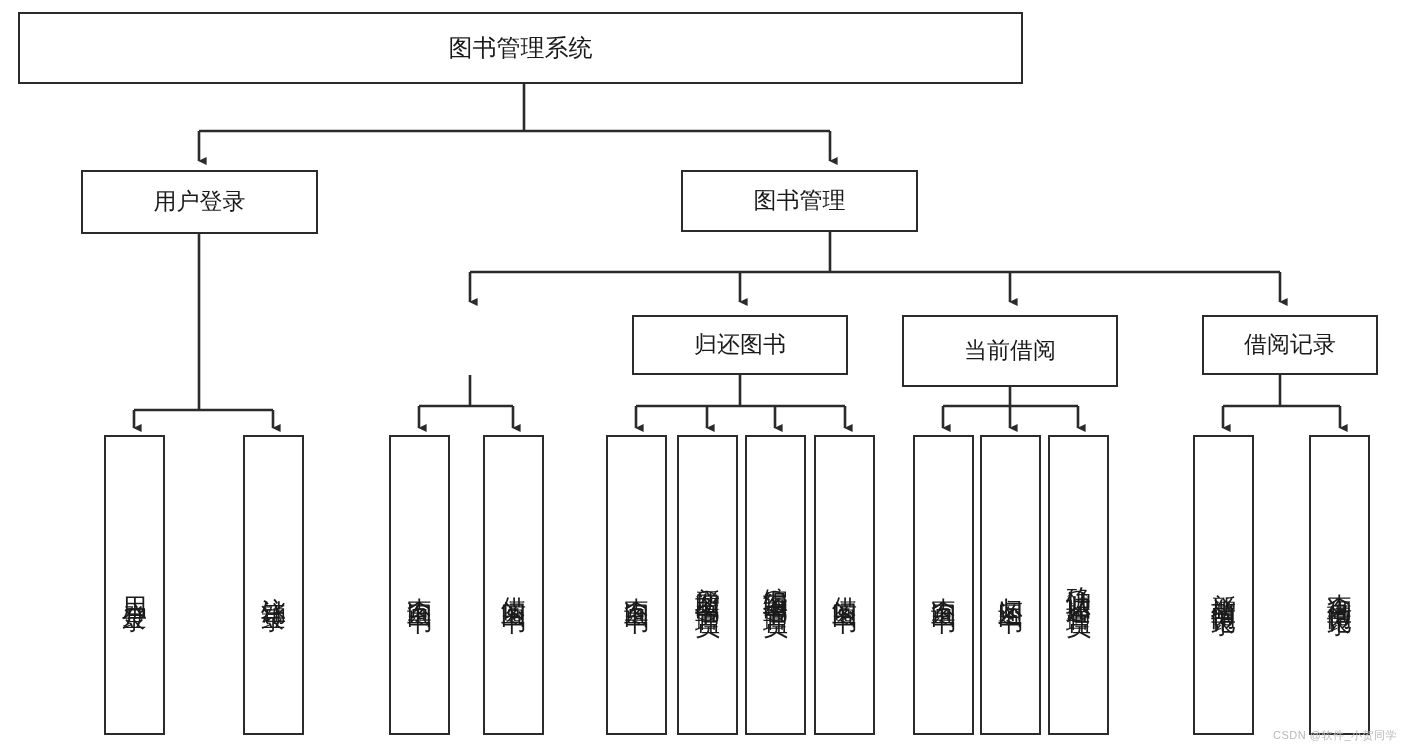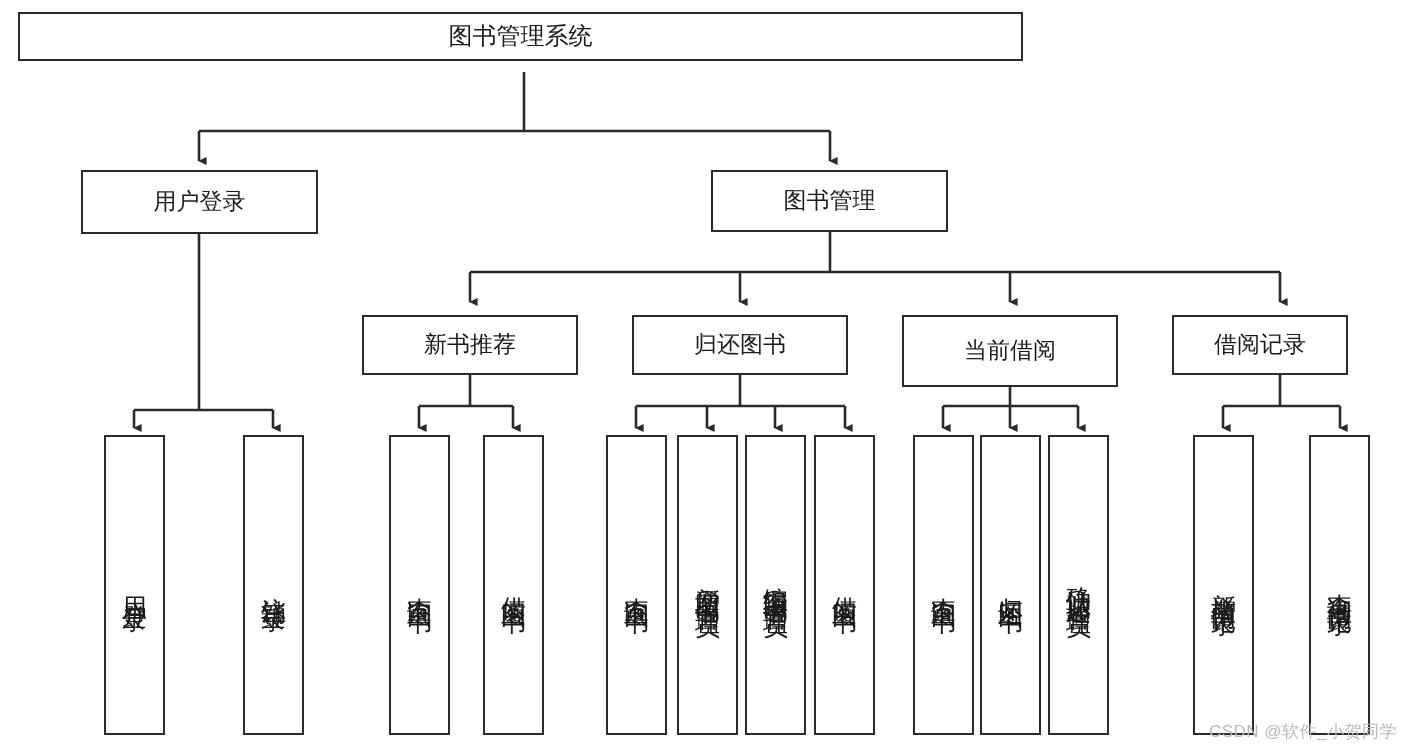--- a/index.html
+++ b/index.html
@@ -60,21 +60,21 @@
     text-orientation: upright;
     font-size: 25px;
     letter-spacing: 4px;
     line-height: 1;
     white-space: nowrap;
   }
   #watermark {
     position: absolute;
     right: 8px;
     bottom: 4px;
-    font-size: 17px;
+    font-size: 11px;
     color: #b9b9b9;
     letter-spacing: 0.5px;
     z-index: 5;
     white-space: nowrap;
   }
 </style>
 </head>
 <body>
 
 <div id="canvas">
@@ -122,41 +122,38 @@
       <path d="M1010,406 L1010,428" marker-end="url(#arrow)"></path>
       <path d="M1078,406 L1078,428" marker-end="url(#arrow)"></path>
 
       <path d="M1280,375 L1280,406"></path>
       <path d="M1223,406 L1340,406"></path>
       <path d="M1223,406 L1223,428" marker-end="url(#arrow)"></path>
       <path d="M1340,406 L1340,428" marker-end="url(#arrow)"></path>
     </g>
   </svg>
 
-  <div class="node h root" style="left:18px; top:12px; width:1005px; height:49px;">
+  <div class="node h root" style="left:18px; top:12px; width:1005px; height:72px;">
     <span class="lbl">图书管理系统</span>
   </div>
 
   <div class="node h" style="left:81px; top:170px; width:237px; height:64px;">
     <span class="lbl">用户登录</span>
   </div>
-  <div class="node h" style="left:711px; top:170px; width:237px; height:62px;">
+  <div class="node h" style="left:681px; top:170px; width:237px; height:62px;">
     <span class="lbl">图书管理</span>
   </div>
 
-  <div class="node h" style="left:362px; top:315px; width:216px; height:60px;">
-    <span class="lbl">新书推荐</span>
-  </div>
   <div class="node h" style="left:632px; top:315px; width:216px; height:60px;">
     <span class="lbl">归还图书</span>
   </div>
   <div class="node h" style="left:902px; top:315px; width:216px; height:72px;">
     <span class="lbl">当前借阅</span>
   </div>
-  <div class="node h" style="left:1172px; top:315px; width:176px; height:60px;">
+  <div class="node h" style="left:1202px; top:315px; width:176px; height:60px;">
     <span class="lbl">借阅记录</span>
   </div>
 
   <div class="node v" style="left:104px; top:435px; width:61px; height:300px;">
     <span class="lbl">用户登录</span>
   </div>
   <div class="node v" style="left:243px; top:435px; width:61px; height:300px;">
     <span class="lbl">注销登录</span>
   </div>
 

